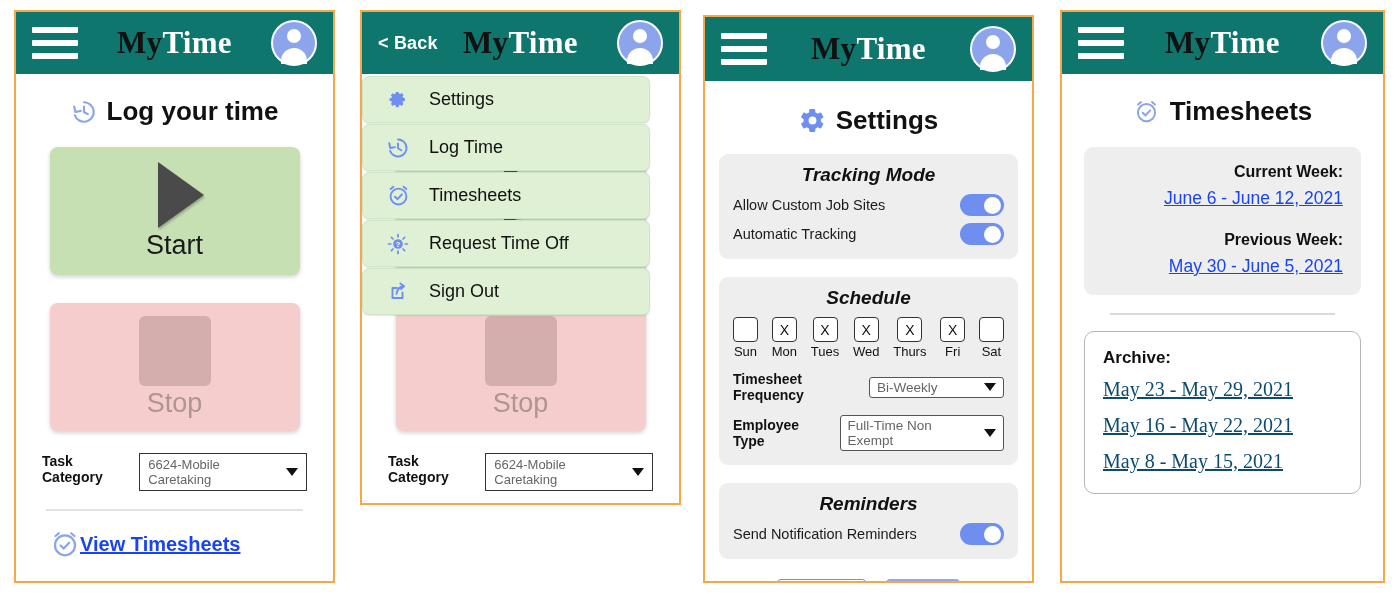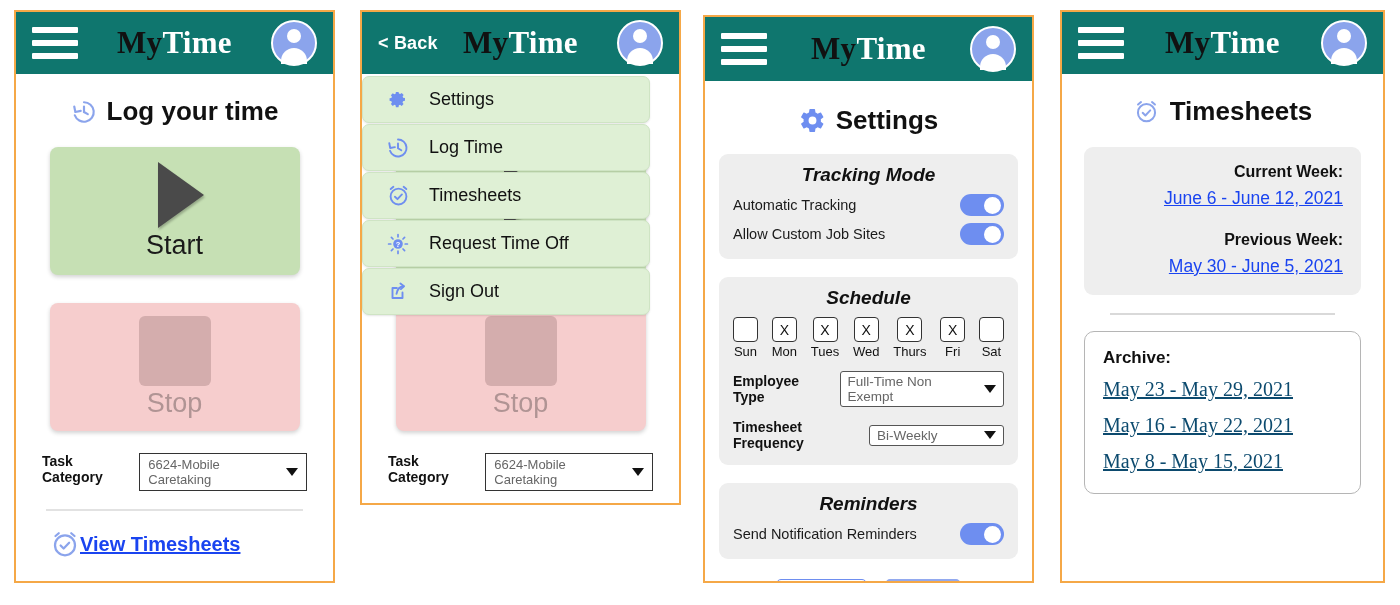--- a/index.html
+++ b/index.html
@@ -387,25 +387,25 @@
     <div class="page-title settings-title">
       <svg width="27" height="27" viewBox="0 0 24 24">
         <path fill="#6e8ef0" d="M19.4 13.1c.04-.36.06-.72.06-1.1s-.02-.74-.07-1.1l2.1-1.6a.5.5 0 0 0 .12-.64l-2-3.46a.5.5 0 0 0-.6-.22l-2.47 1a7.3 7.3 0 0 0-1.9-1.1l-.38-2.6a.5.5 0 0 0-.5-.42h-4a.5.5 0 0 0-.5.42l-.38 2.6c-.68.28-1.32.66-1.9 1.1l-2.47-1a.5.5 0 0 0-.6.22l-2 3.46a.5.5 0 0 0 .12.64l2.1 1.6c-.05.36-.08.73-.08 1.1s.03.74.08 1.1l-2.1 1.6a.5.5 0 0 0-.12.64l2 3.46c.12.22.38.3.6.22l2.47-1c.58.44 1.22.82 1.9 1.1l.38 2.6c.04.24.25.42.5.42h4c.25 0 .46-.18.5-.42l.38-2.6c.68-.28 1.32-.66 1.9-1.1l2.47 1c.22.08.48 0 .6-.22l2-3.46a.5.5 0 0 0-.12-.64zM12 15.5A3.5 3.5 0 1 1 12 8.5a3.5 3.5 0 0 1 0 7z"></path>
       </svg>
       <span>Settings</span>
     </div>
 
     <div class="card-gray">
       <div class="card-title">Tracking Mode</div>
       <div class="toggle-row">
+        <span class="toggle-label">Allow Custom Job Sites</span>
+        <span class="toggle"></span>
+      </div>
+      <div class="toggle-row">
         <span class="toggle-label">Automatic Tracking</span>
-        <span class="toggle"></span>
-      </div>
-      <div class="toggle-row">
-        <span class="toggle-label">Allow Custom Job Sites</span>
         <span class="toggle"></span>
       </div>
     </div>
 
     <div class="card-gray">
       <div class="card-title">Schedule</div>
       <div class="days-row">
         <div class="day">
           <div class="day-box">
               <span></span>
@@ -440,35 +440,35 @@
           <div class="day-box">
               <span>X</span>
             </div>
           <div class="day-name">Fri</div>
         </div>
         <div class="day">
           <div class="day-box">
               <span></span>
             </div>
           <div class="day-name">Sat</div>
+        </div>
+      </div>
+
+      <div class="field-row">
+        <span class="field-label">Timesheet Frequency</span>
+        <div class="field-select">
+          <span>Bi-Weekly</span>
+          <span class="caret"></span>
         </div>
       </div>
 
       <div class="field-row">
         <span class="field-label">Employee Type</span>
         <div class="field-select">
           <span>Full-Time Non Exempt</span>
-          <span class="caret"></span>
-        </div>
-      </div>
-
-      <div class="field-row">
-        <span class="field-label">Timesheet Frequency</span>
-        <div class="field-select">
-          <span>Bi-Weekly</span>
           <span class="caret"></span>
         </div>
       </div>
     </div>
 
     <div class="card-gray">
       <div class="card-title">Reminders</div>
       <div class="toggle-row">
         <span class="toggle-label">Send Notification Reminders</span>
         <span class="toggle"></span>

